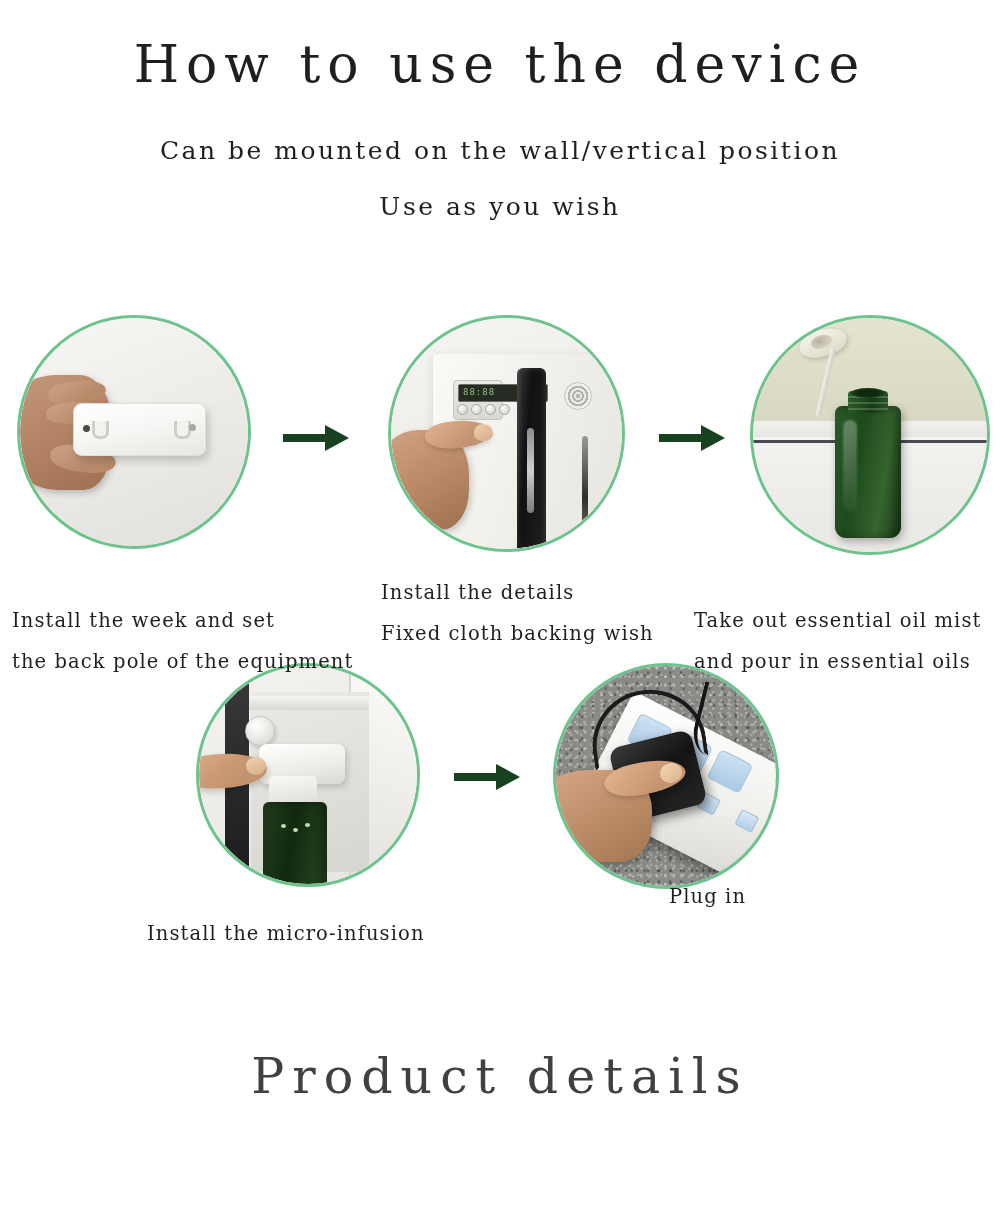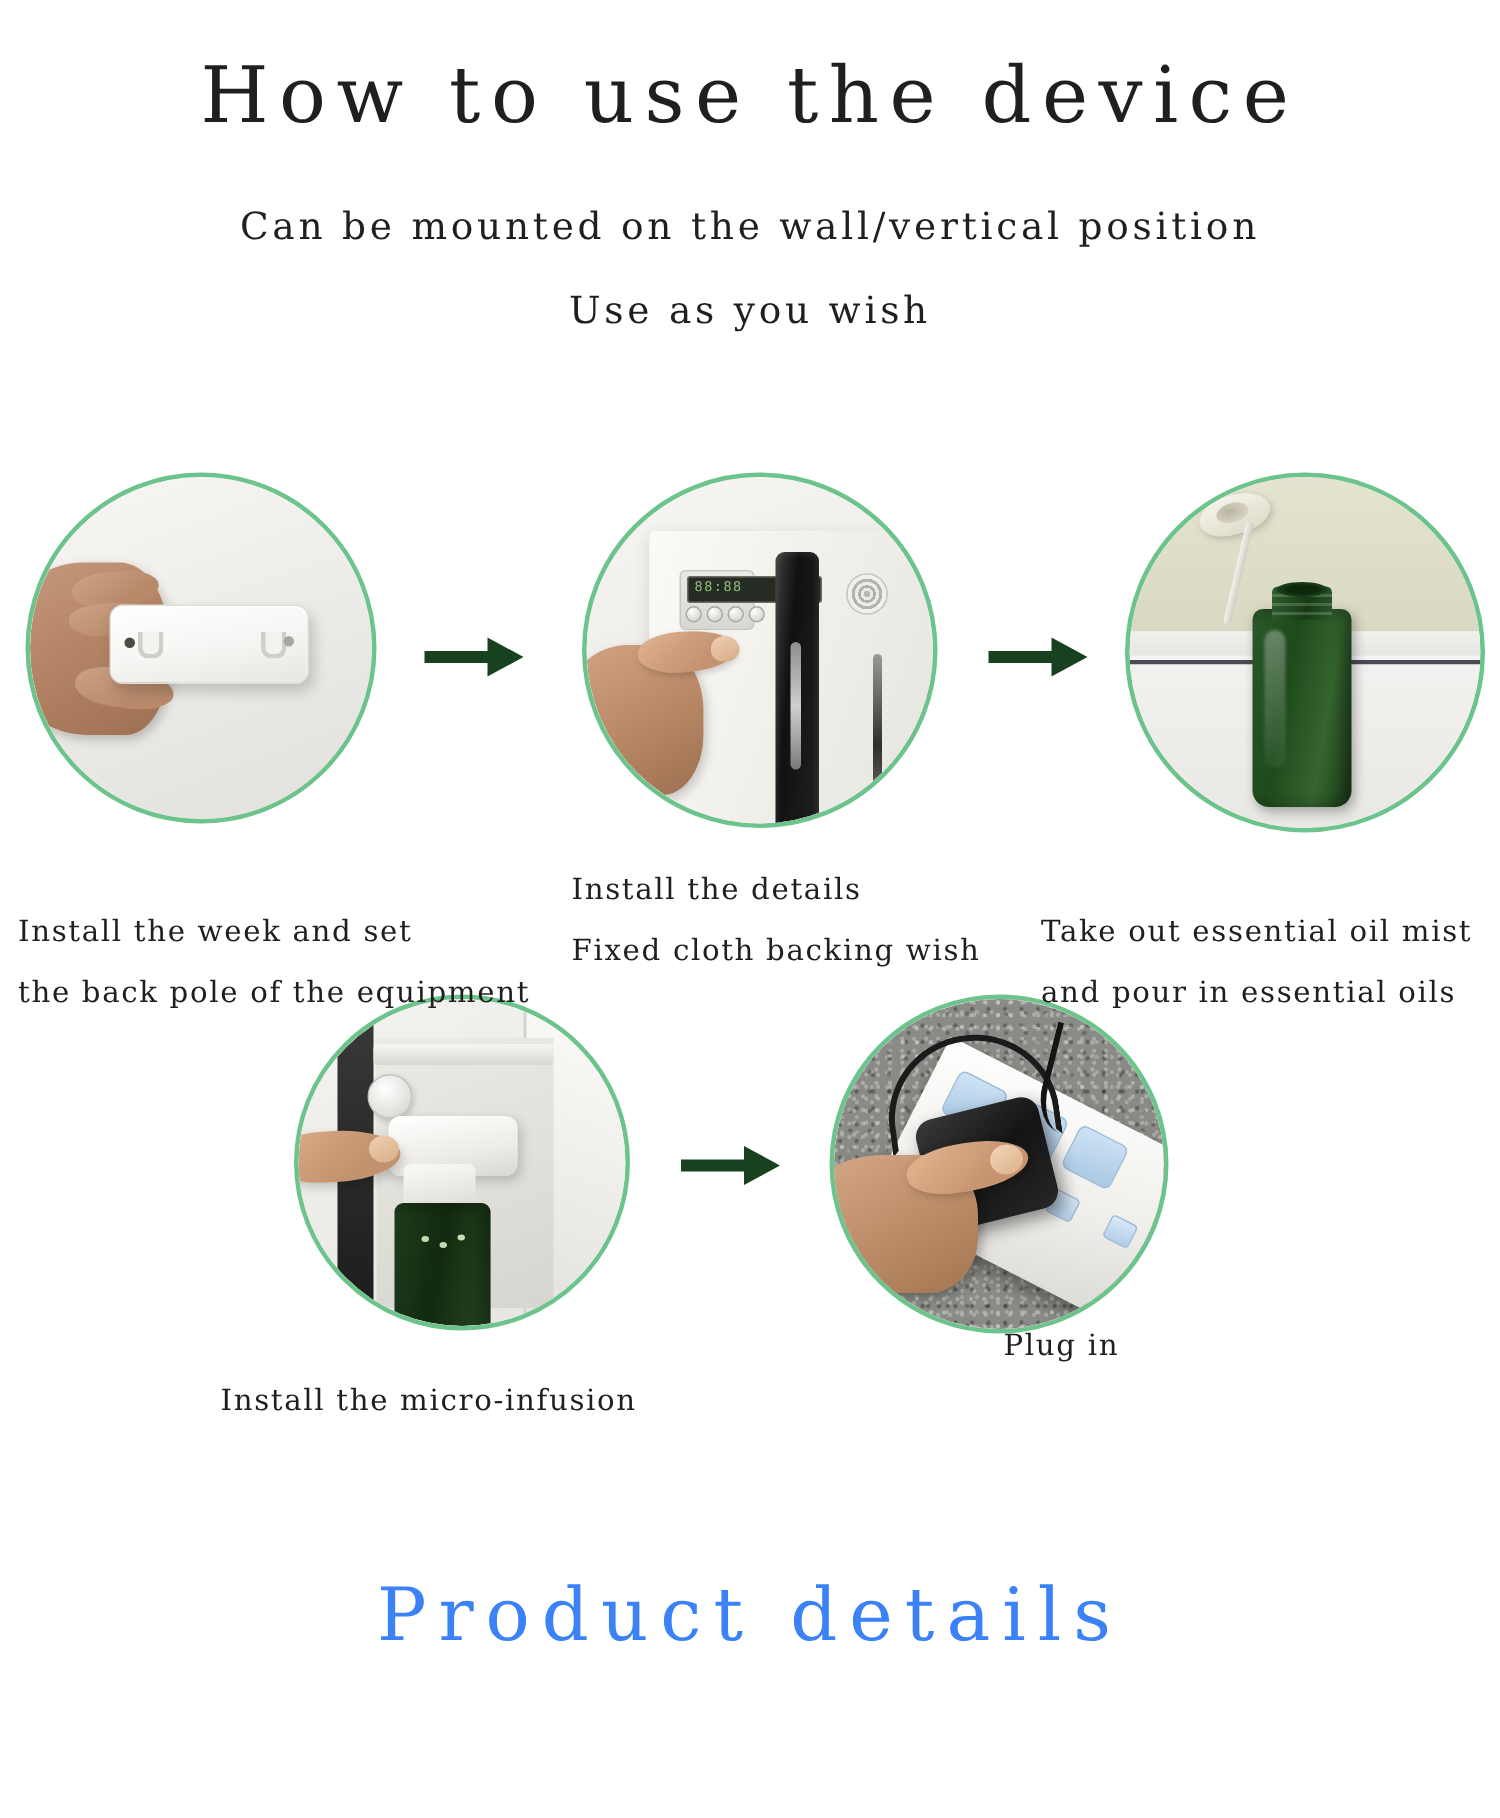--- a/index.html
+++ b/index.html
@@ -53,21 +53,21 @@
   }
   .section-title {
     position: absolute;
     left: 0;
     top: 1048px;
     width: 1000px;
     text-align: center;
     font-family: "DejaVu Serif", "Liberation Serif", serif;
     font-size: 49px;
     letter-spacing: 8px;
-    color: #3b82f6;
+    color: #404040;
   }
 
   
   .photo-circle {
     position: absolute;
     border-radius: 50%;
     border: 3px solid #6cc48c;
     overflow: hidden;
     background: #f3f3f1;
     box-sizing: border-box;

